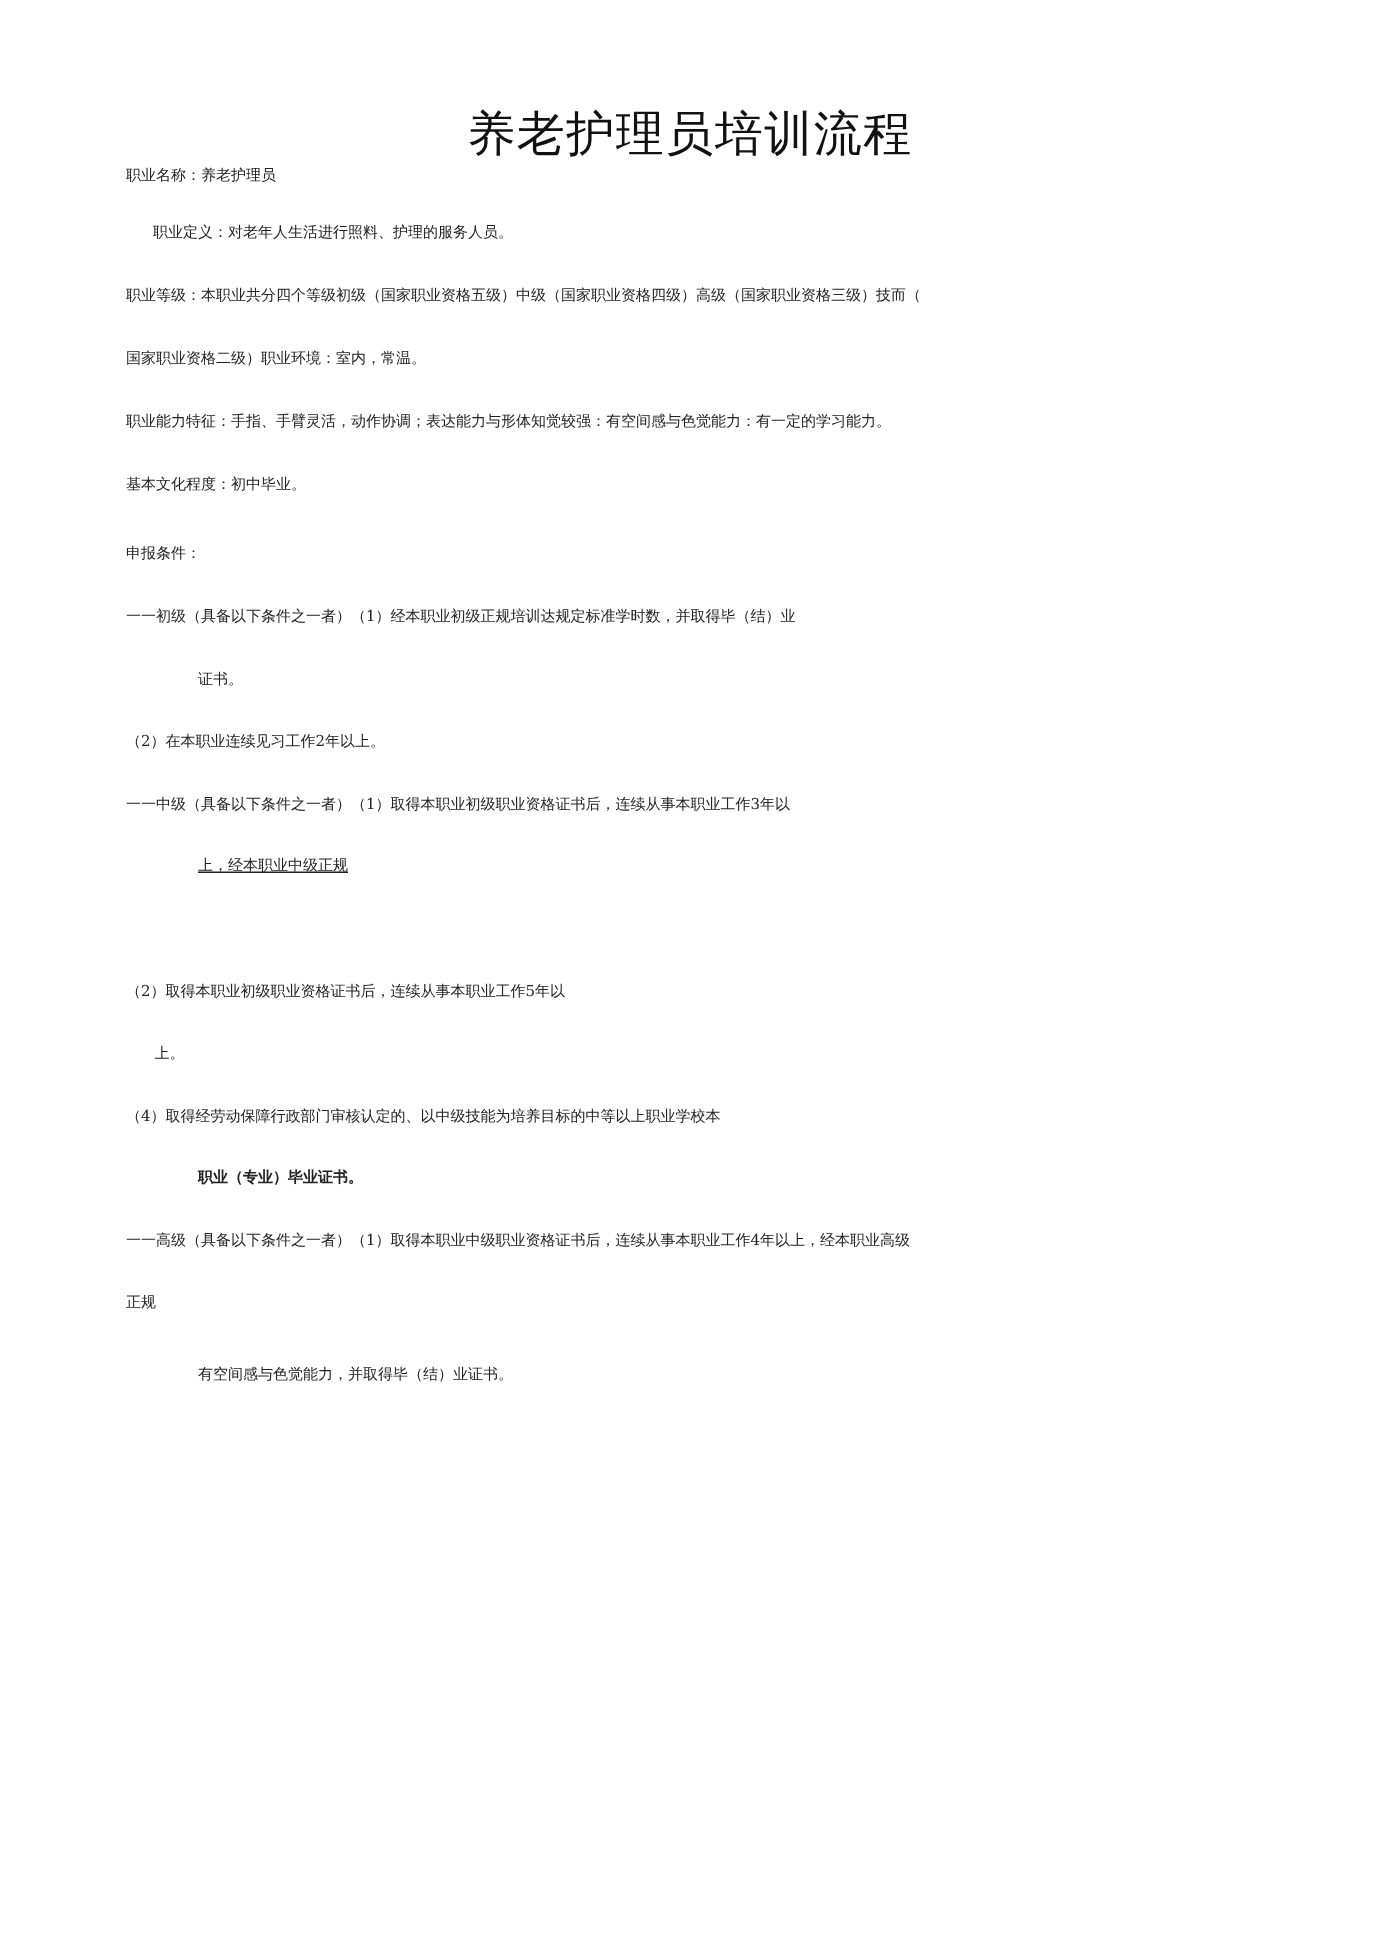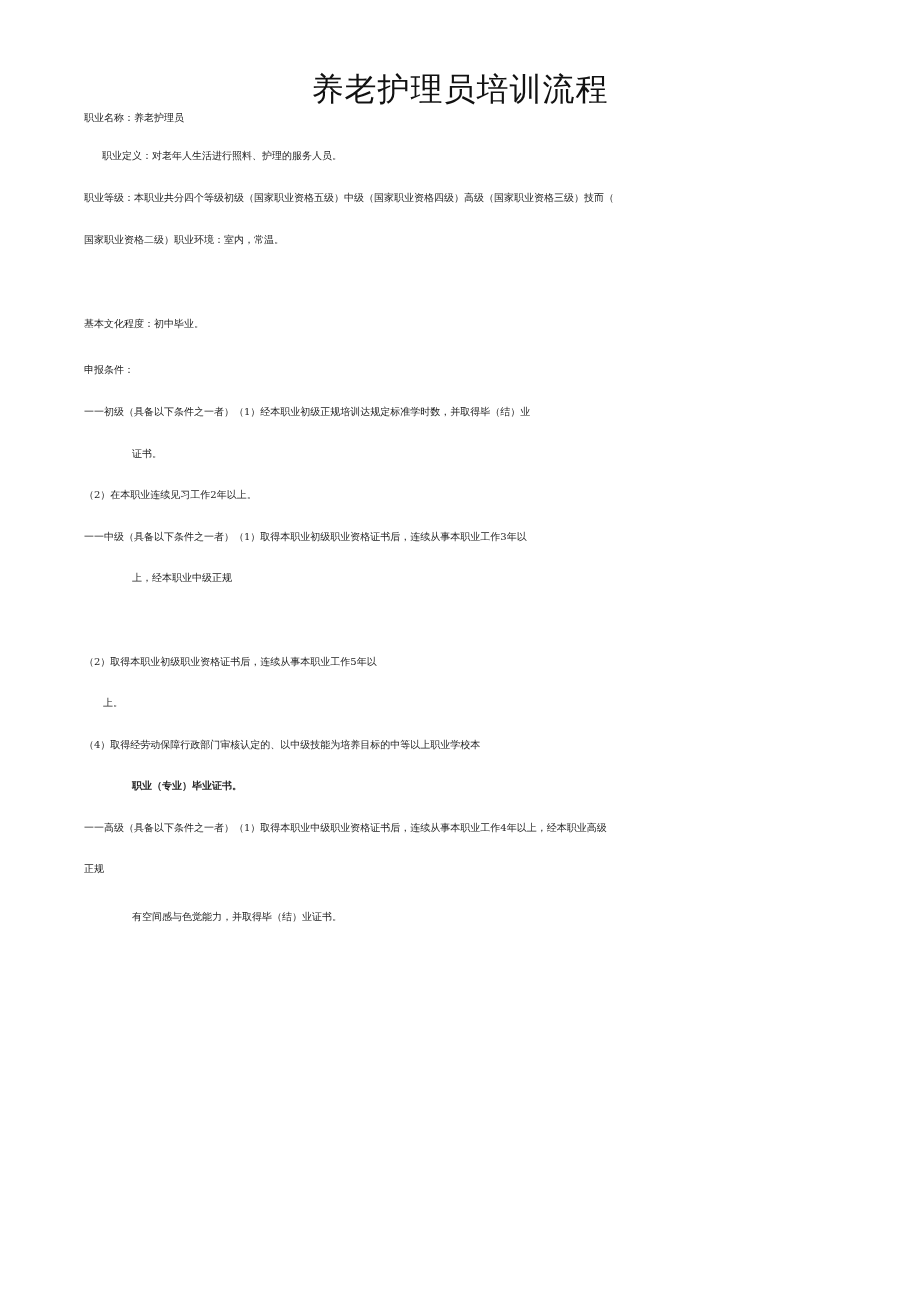--- a/index.html
+++ b/index.html
@@ -45,27 +45,28 @@
 </head>
 <body>
 
 <div class="page">
   <h1 class="title">养老护理员培训流程</h1>
 
   <div class="line" style="left:84px; top:109px;">职业名称：养老护理员</div>
   <div class="line" style="left:84px; top:189px;">职业等级：本职业共分四个等级初级（国家职业资格五级）中级（国家职业资格四级）高级（国家职业资格三级）技而（</div>
   <div class="line" style="left:102px; top:147px;">职业定义：对老年人生活进行照料、护理的服务人员。</div>
   <div class="line" style="left:84px; top:231px;">国家职业资格二级）职业环境：室内，常温。</div>
+  <div class="line" style="left:84px; top:273px;">职业能力特征：手指、手臂灵活，动作协调；表达能力与形体知觉较强：有空间感与色觉能力：有一定的学习能力。</div>
   <div class="line" style="left:84px; top:315px;">基本文化程度：初中毕业。</div>
   <div class="line" style="left:84px; top:361px;">申报条件：</div>
   <div class="line" style="left:84px; top:403px;">一一初级（具备以下条件之一者）（1）经本职业初级正规培训达规定标准学时数，并取得毕（结）业</div>
   <div class="line" style="left:132px; top:445px;">证书。</div>
   <div class="line" style="left:84px; top:486px;">（2）在本职业连续见习工作2年以上。</div>
   <div class="line" style="left:84px; top:528px;text-align:right;">一一中级（具备以下条件之一者）（1）取得本职业初级职业资格证书后，连续从事本职业工作3年以</div>
-  <div class="line" style="left:132px; top:569px;">上，经本职业中级正规</div>
+  <div class="line" style="left:132px; top:569px;text-decoration:underline;">上，经本职业中级正规</div>
   <div class="line" style="left:84px; top:653px;">（2）取得本职业初级职业资格证书后，连续从事本职业工作5年以</div>
   <div class="line" style="left:103px; top:694px;">上。</div>
   <div class="line" style="left:84px; top:736px;">（4）取得经劳动保障行政部门审核认定的、以中级技能为培养目标的中等以上职业学校本</div>
   <div class="line" style="left:132px; top:777px;font-weight:bold;">职业（专业）毕业证书。</div>
   <div class="line" style="left:84px; top:819px;">一一高级（具备以下条件之一者）（1）取得本职业中级职业资格证书后，连续从事本职业工作4年以上，经本职业高级</div>
   <div class="line" style="left:84px; top:860px;">正规</div>
   <div class="line" style="left:132px; top:908px;">有空间感与色觉能力，并取得毕（结）业证书。</div>
 </div>
 
 </body></html>

